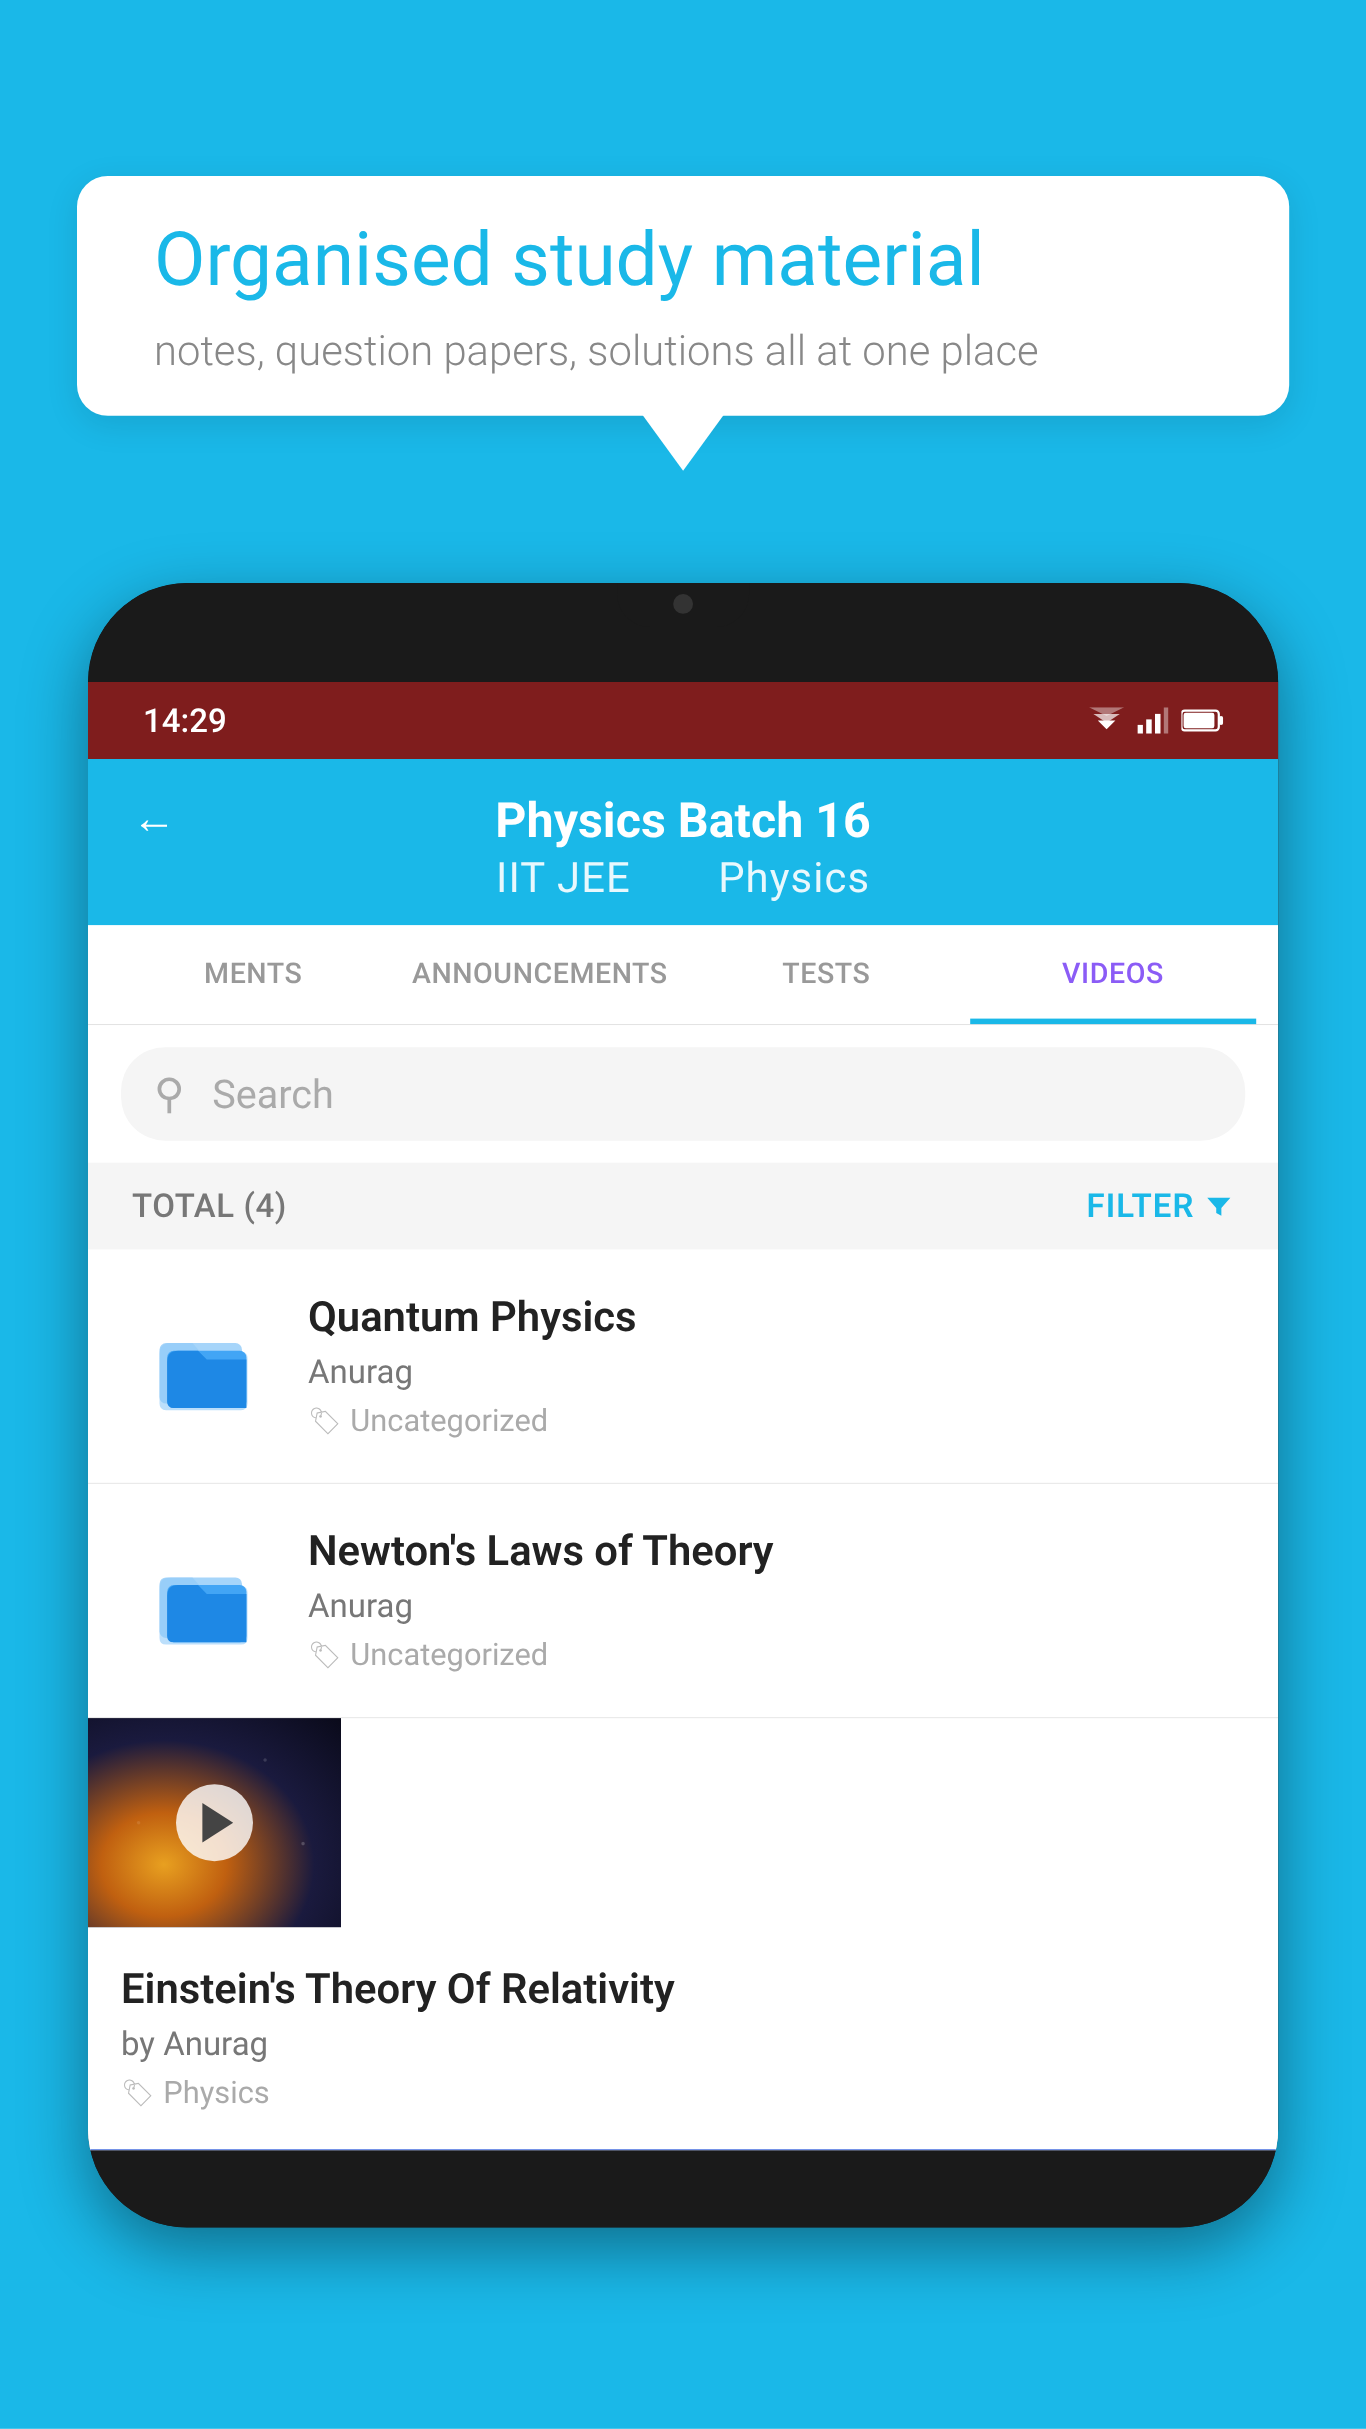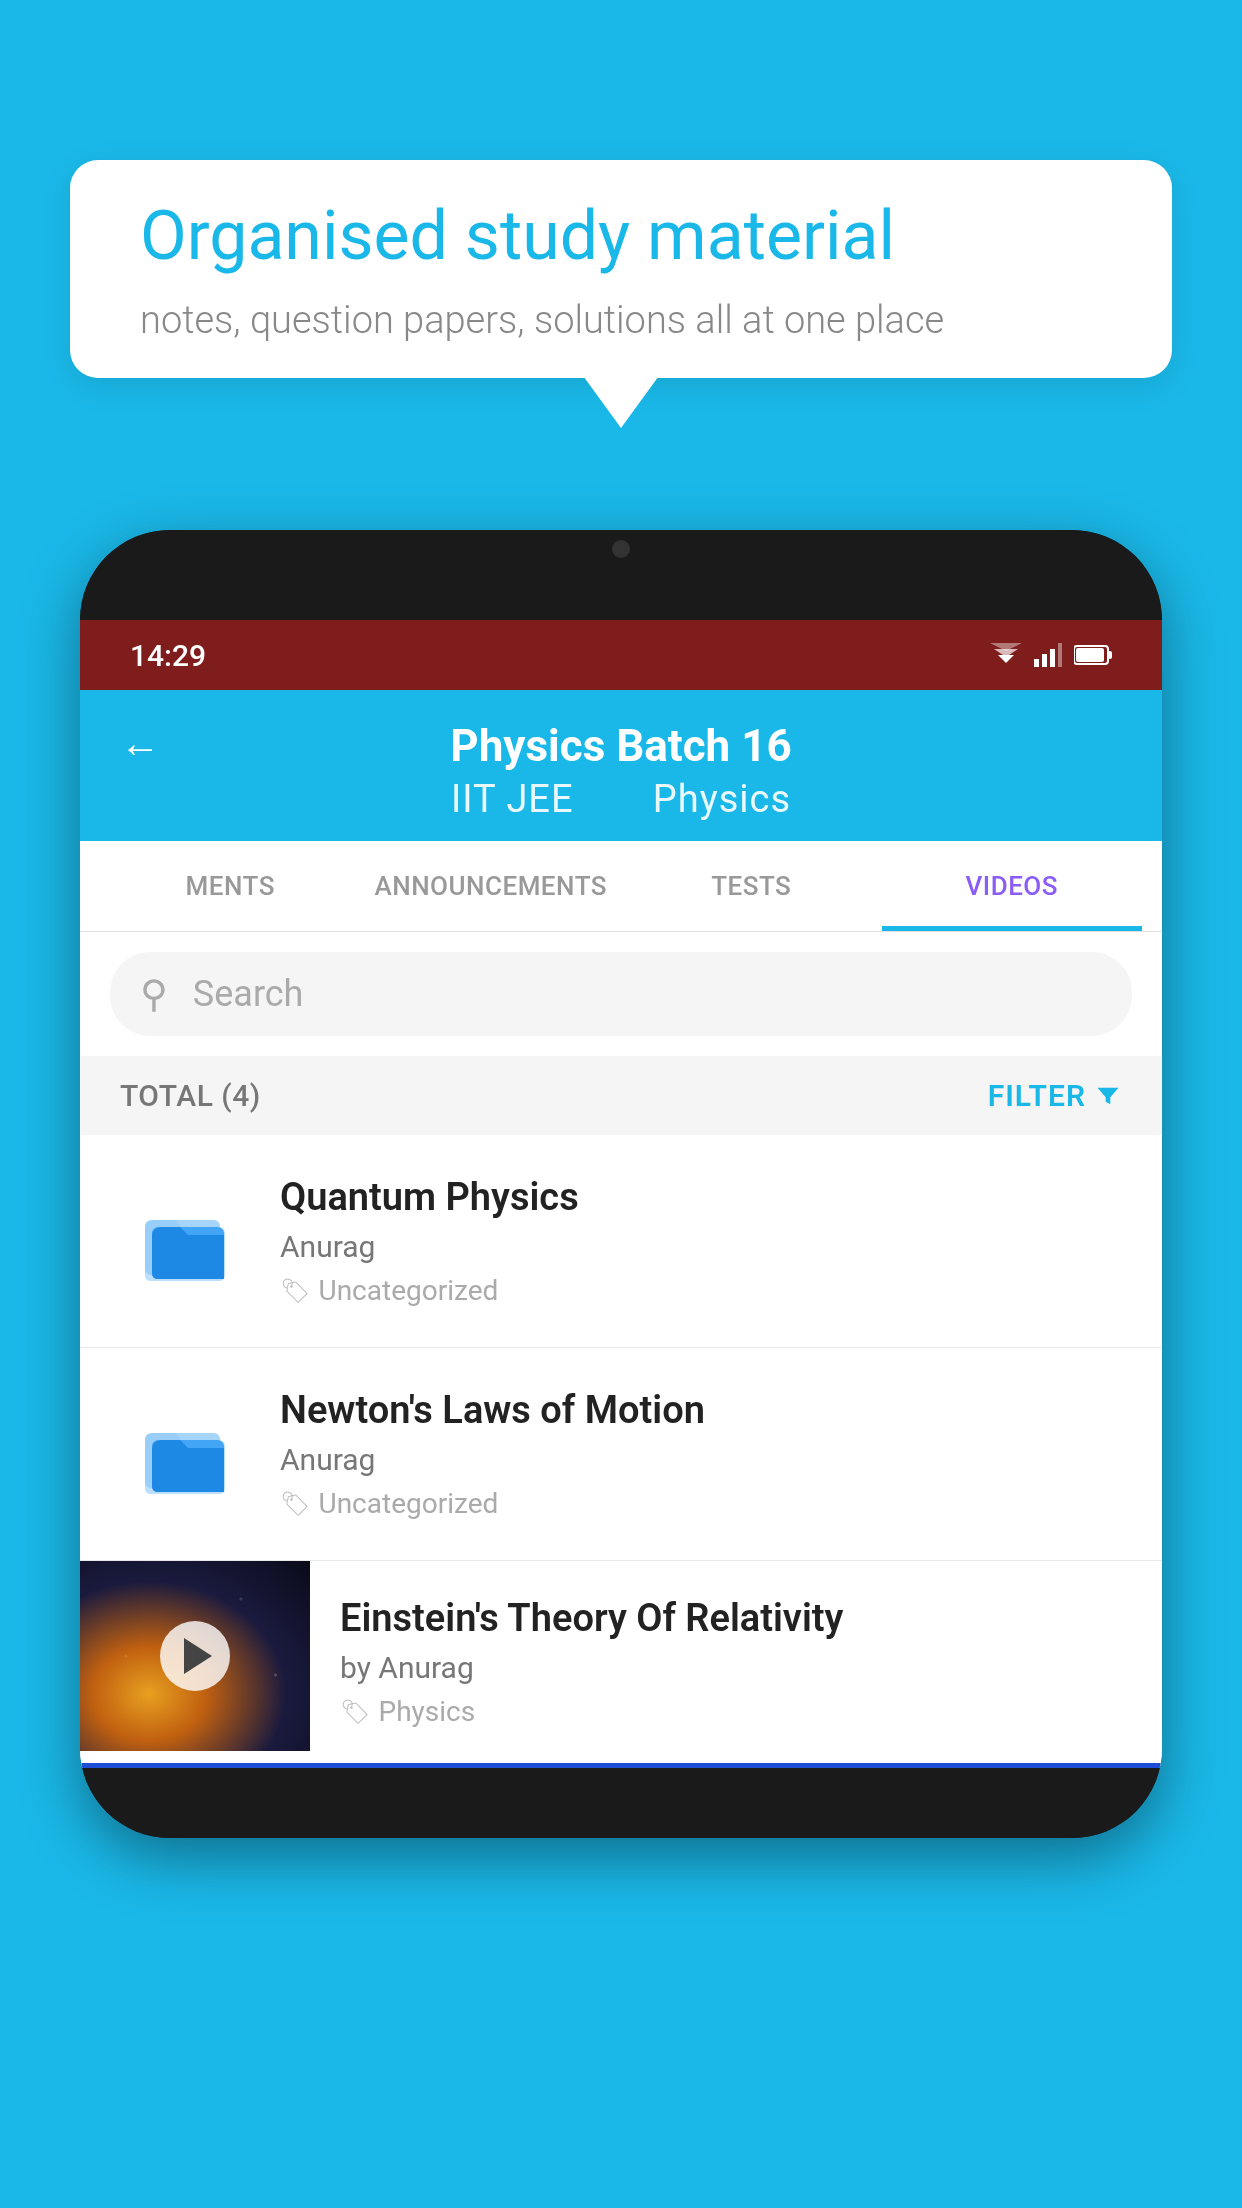--- a/index.html
+++ b/index.html
@@ -281,22 +281,23 @@
 
     .tag-icon {
       font-size: 24px;
       color: #bbb;
     }
 
     
     .video-item-thumb {
       display: flex;
       align-items: flex-start;
-      border-bottom: 5px solid #1d4ed8;
+      border-bottom: 1px solid #1d4ed8;
       gap: 0;
+      flex-direction: column;
     }
 
     .thumb-image {
       width: 230px;
       height: 190px;
       flex-shrink: 0;
       background: #1a1a2e;
       position: relative;
       display: flex;
       align-items: center;
@@ -471,21 +472,21 @@
         <div class="video-item">
           <div class="video-thumb">
             <svg width="90" height="90" viewBox="0 0 90 90">
               <rect x="5" y="25" width="75" height="55" rx="6" ry="6" fill="#90caf9" opacity="0.8"></rect>
               <path d="M5 35 Q5 25 15 25 L35 25 L42 33 L80 33 Q85 33 85 39 L85 80 Q85 86 79 86 L11 86 Q5 86 5 80 Z" fill="#90caf9" opacity="0.6"></path>
               <rect x="12" y="32" width="72" height="52" rx="6" ry="6" fill="#42a5f5"></rect>
               <path d="M12 42 Q12 32 22 32 L40 32 L48 40 L84 40 Q84 40 84 46 L84 84 Q84 84 78 84 L18 84 Q12 84 12 78 Z" fill="#1e88e5"></path>
             </svg>
           </div>
           <div class="video-info">
-            <div class="video-title">Newton's Laws of Motion</div>
+            <div class="video-title">Newton's Laws of Theory</div>
             <div class="video-author">Anurag</div>
             <div class="video-tag">
               <span class="tag-icon">🏷</span>
               <span>Uncategorized</span>
             </div>
           </div>
         </div>
 
         <div class="video-item-thumb">
           <div class="thumb-image">

